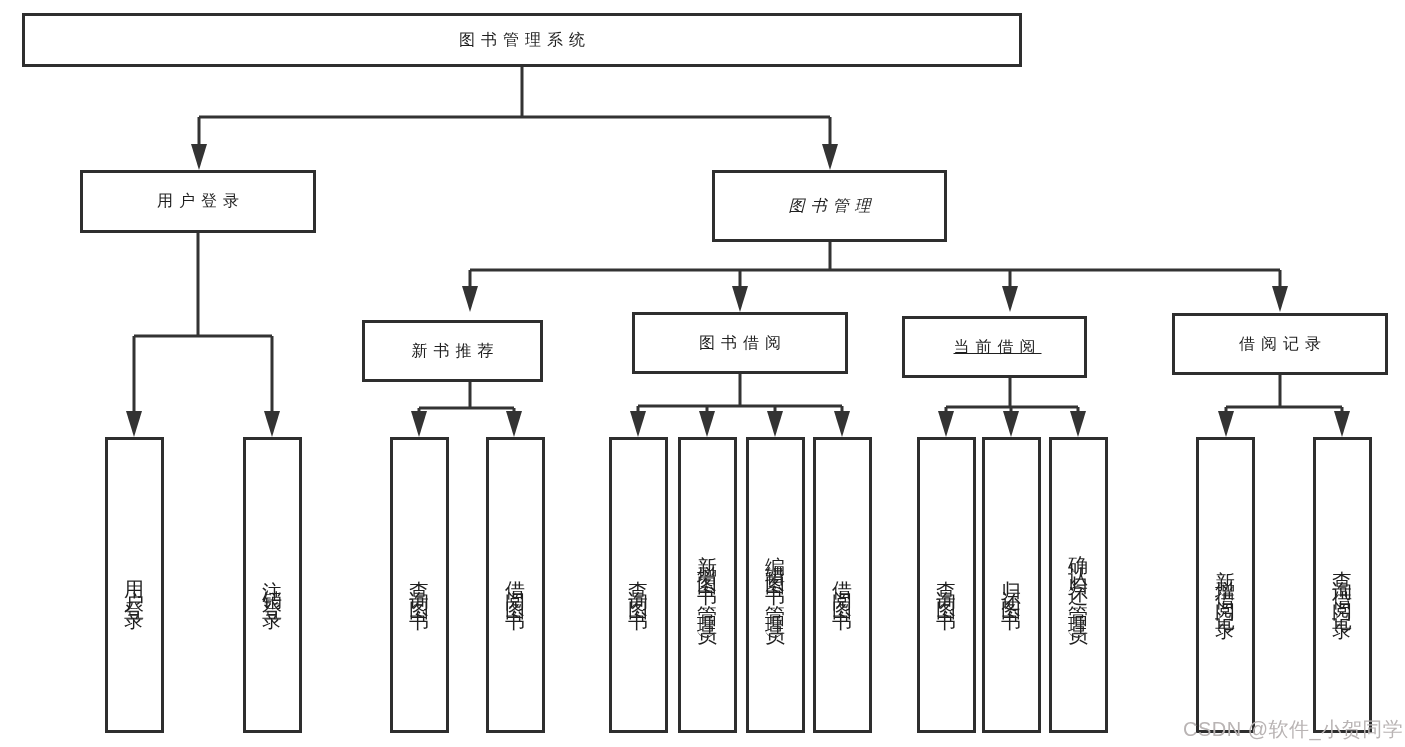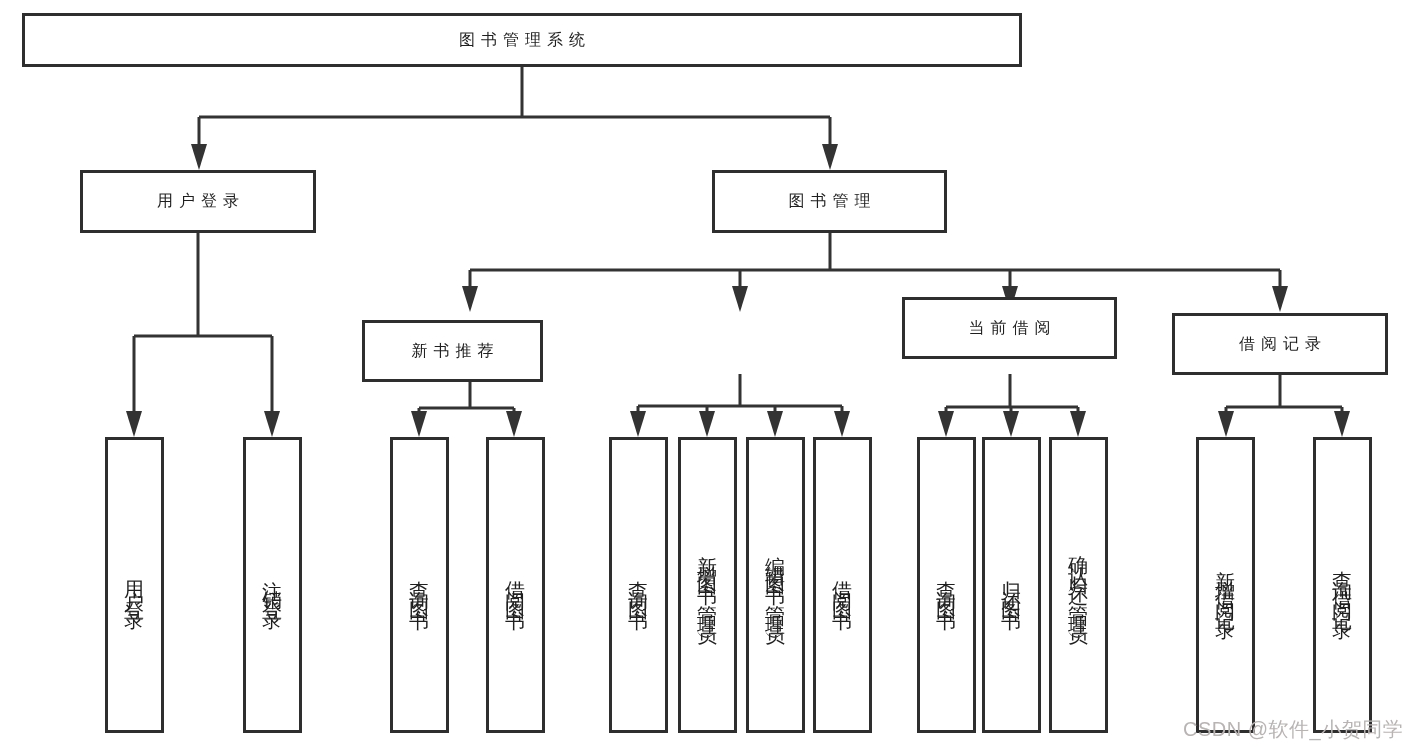--- a/index.html
+++ b/index.html
@@ -97,24 +97,25 @@
     <g>
       <path d="M1280,374 V407 M1226,407 H1342 M1226,407 V419 M1342,407 V419"></path>
       <polygon points="1218,411 1234,411 1226,437"></polygon>
       <polygon points="1334,411 1350,411 1342,437"></polygon>
     </g>
   </svg>
 
   <div class="box h" style="left:22px;top:13px;width:1000px;height:54px;">图书管理系统</div>
 
   <div class="box h" style="left:80px;top:170px;width:236px;height:63px;">用户登录</div>
-  <div class="box h" style="left:712px;top:170px;width:235px;height:63px;">图书管理</div>
+  <div class="box h" style="left:712px;top:170px;width:235px;height:72px;font-style:italic;">图书管理</div>
 
   <div class="box h" style="left:362px;top:320px;width:181px;height:62px;">新书推荐</div>
-  <div class="box h" style="left:902px;top:297px;width:215px;height:62px;">当前借阅</div>
+  <div class="box h" style="left:632px;top:312px;width:216px;height:62px;">图书借阅</div>
+  <div class="box h" style="left:902px;top:316px;width:185px;height:62px;text-decoration:underline;">当前借阅</div>
   <div class="box h" style="left:1172px;top:313px;width:216px;height:62px;">借阅记录</div>
 
   <div class="box v" style="left:105px;top:437px;width:59px;height:296px;">用户登录</div>
   <div class="box v" style="left:243px;top:437px;width:59px;height:296px;">注销登录</div>
 
   <div class="box v" style="left:390px;top:437px;width:59px;height:296px;">查询图书</div>
   <div class="box v" style="left:486px;top:437px;width:59px;height:296px;">借阅图书</div>
 
   <div class="box v" style="left:609px;top:437px;width:59px;height:296px;">查询图书</div>
   <div class="box v" style="left:678px;top:437px;width:59px;height:296px;">新增图书（管理员）</div>

